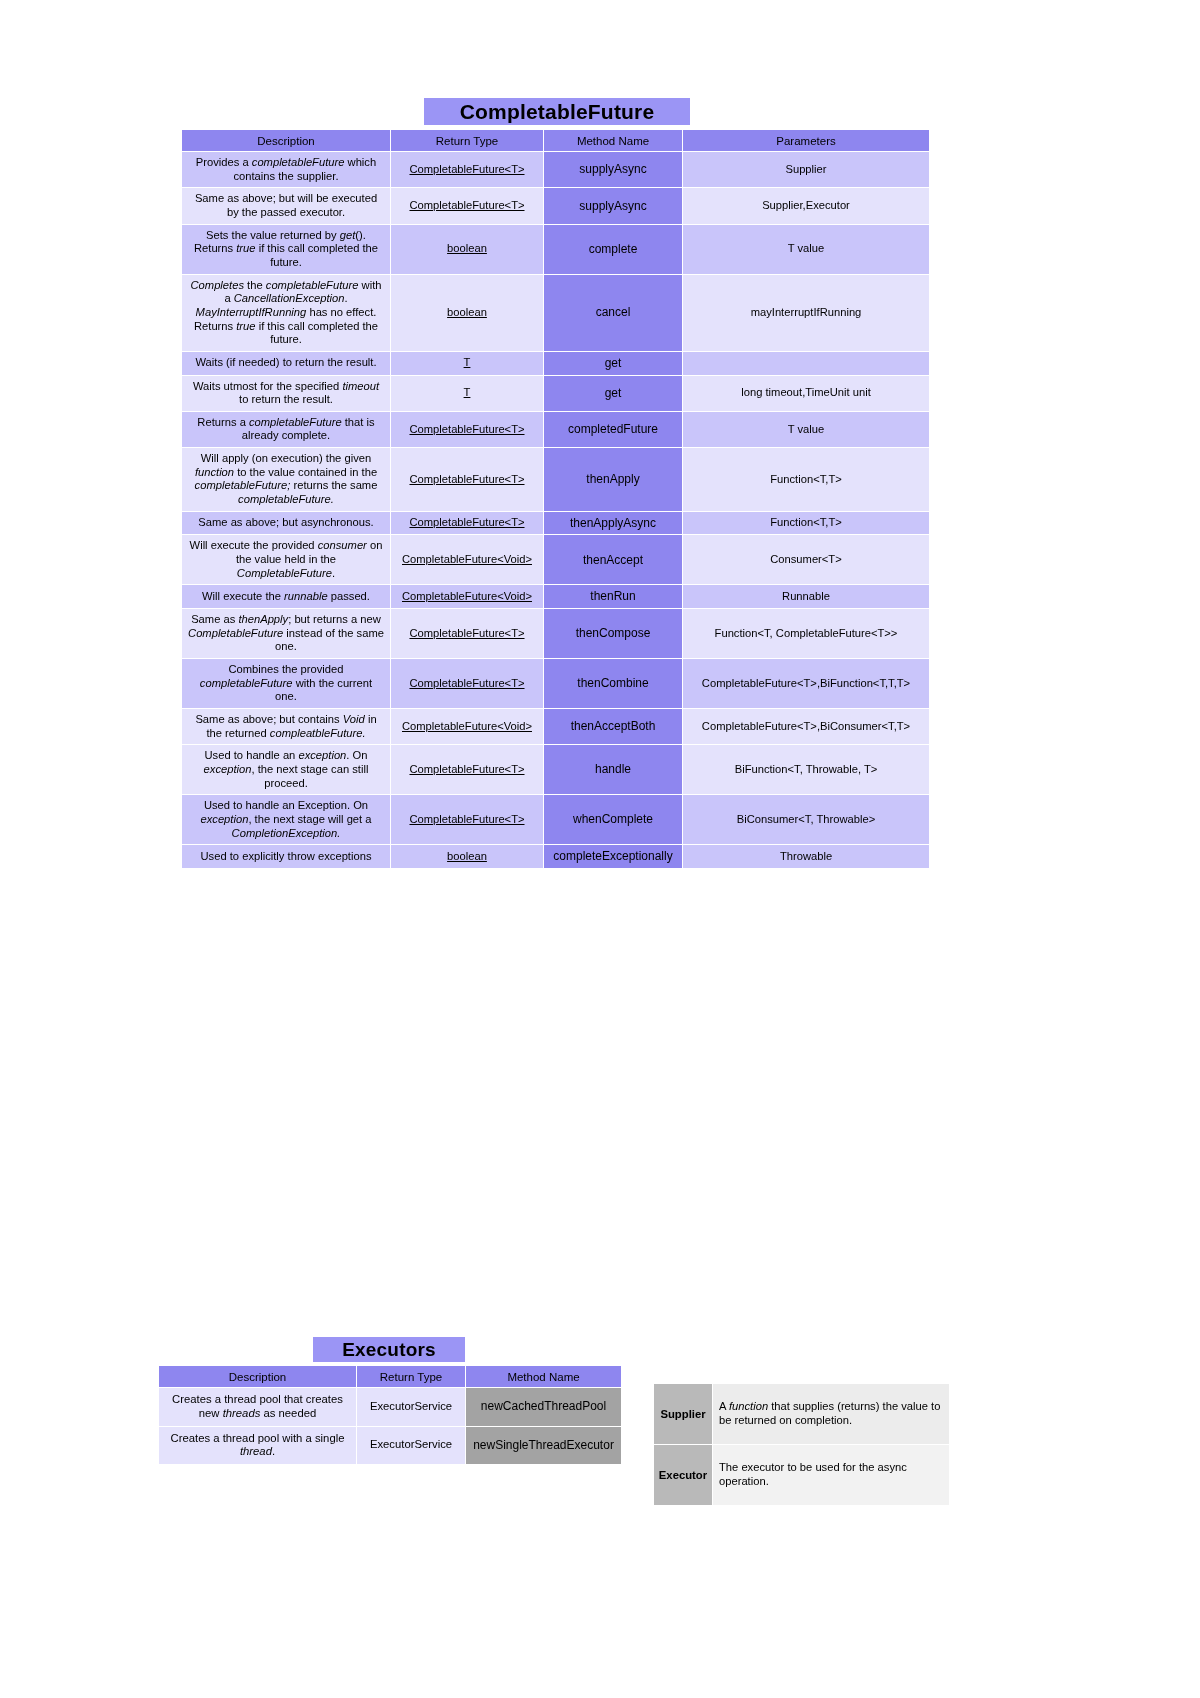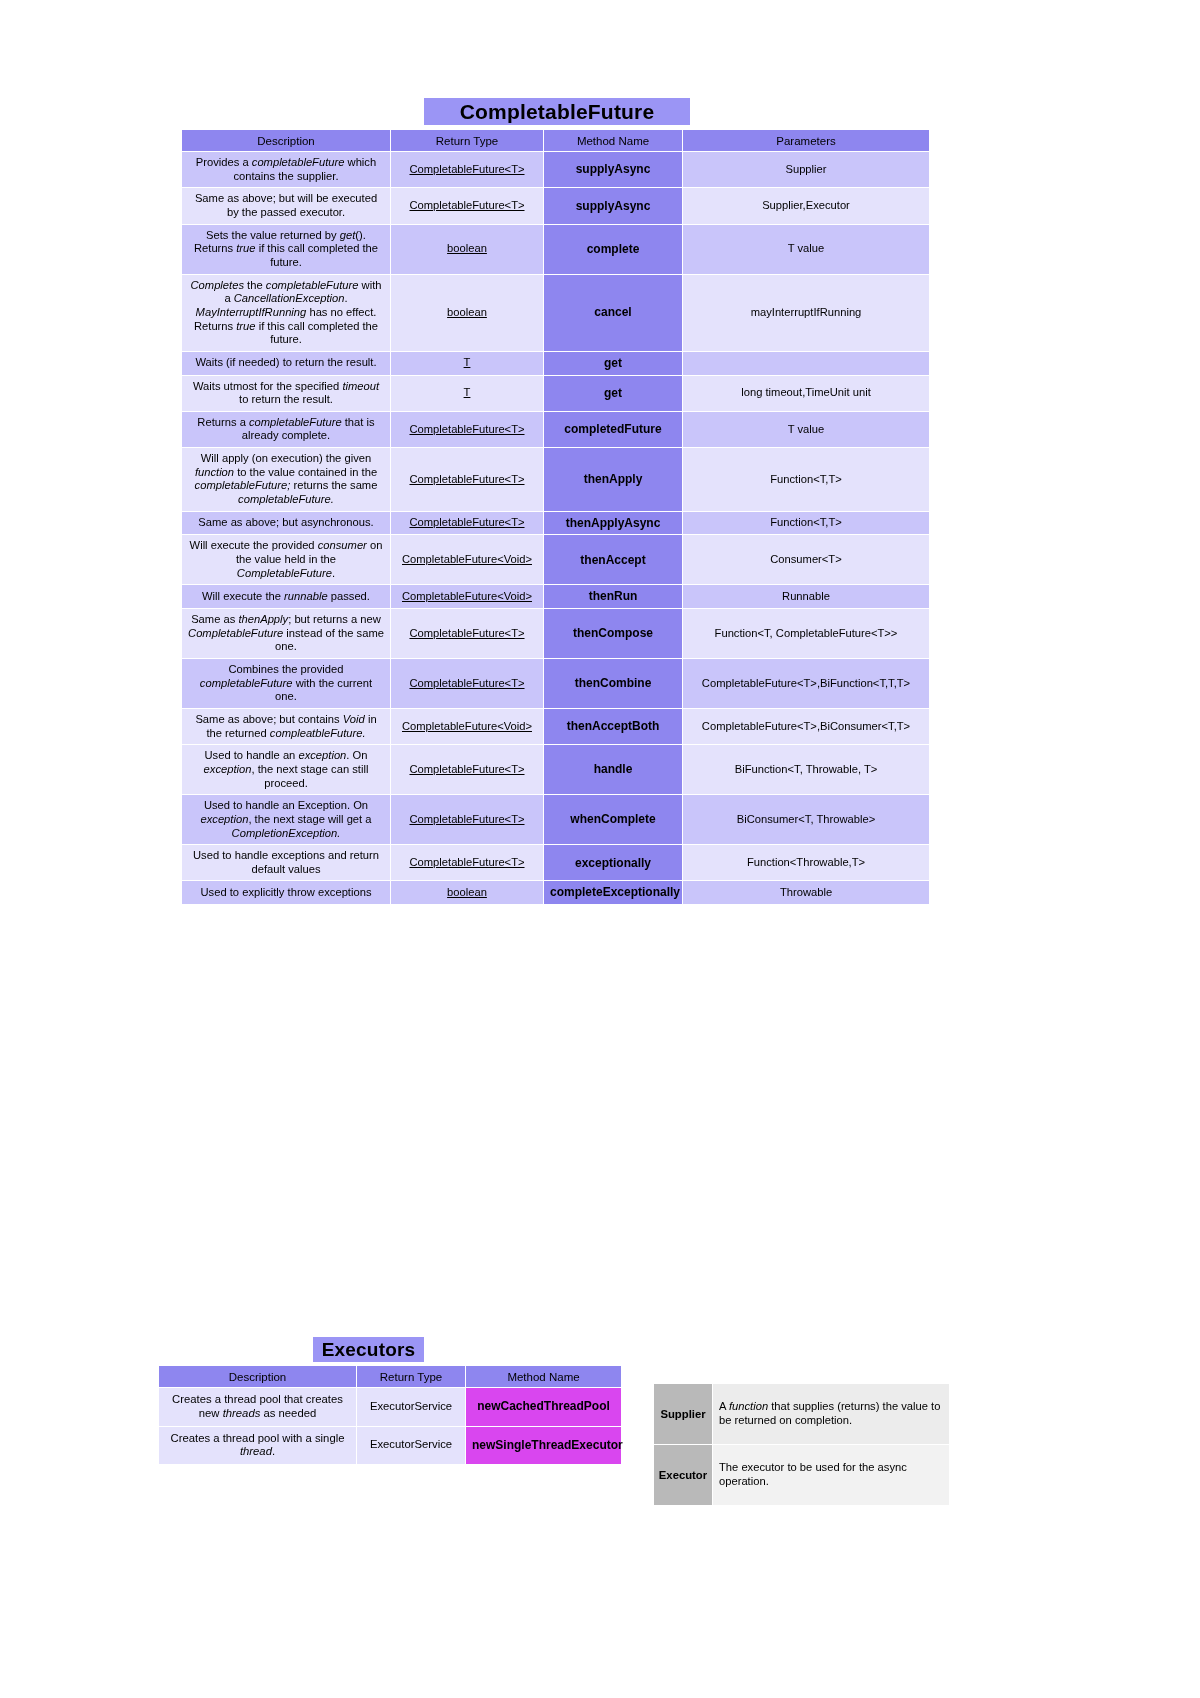--- a/index.html
+++ b/index.html
@@ -17,21 +17,21 @@
   .title-banner{
     position:absolute;
     background:#9b95f5;
     text-align:center;
     font-weight:bold;
     color:#000;
     letter-spacing:0.2px;
     display:flex;align-items:center;justify-content:center;
   }
   #cf-title{left:424px;top:98px;width:266px;height:27px;font-size:21px;}
-  #ex-title{left:313px;top:1337px;width:111px;height:25px;font-size:19px;}
+  #ex-title{left:313px;top:1337px;width:152px;height:25px;font-size:19px;}
 
   
   table{border-collapse:separate;border-spacing:1px;}
   td,th{padding:0;}
 
   
   #cf-table{
     position:absolute;left:181px;top:129px;
     width:746px;
     table-layout:fixed;
@@ -60,21 +60,21 @@
   }
   
   #cf-table tr.odd td.cell-desc,
   #cf-table tr.odd td.cell-ret,
   #cf-table tr.odd td.cell-par{background:#c9c5fa;}
   #cf-table tr.even td.cell-desc,
   #cf-table tr.even td.cell-ret,
   #cf-table tr.even td.cell-par{background:#e4e2fc;}
   #cf-table td.cell-meth{
     background:#8e86ef;
-    font-weight:bold;
+    font-weight:normal;
     font-size:12px;
   }
   #cf-table td.cell-desc{font-size:11.2px;}
   #cf-table td.cell-ret{font-size:11.2px;text-decoration:underline;}
   #cf-table td.cell-par{font-size:11.2px;}
   em{font-style:italic;}
 
   
   #ex-table{
     position:absolute;left:158px;top:1365px;
@@ -95,21 +95,21 @@
   }
   #ex-table td{
     text-align:center;vertical-align:middle;
     line-height:1.22;padding:5px 6px;
   }
   #ex-table tr.odd td.cell-desc,
   #ex-table tr.odd td.cell-ret{background:#e4e2fc;}
   #ex-table tr.even td.cell-desc,
   #ex-table tr.even td.cell-ret{background:#e4e2fc;}
   #ex-table td.cell-meth{
-    background:#d946ef;font-weight:bold;font-size:12px;
+    background:#a3a3a3;font-weight:normal;font-size:12px;
   }
 
   
   #legend{
     position:absolute;left:653px;top:1383px;
     width:297px;
     table-layout:fixed;
     border-collapse:separate;border-spacing:1px;
     font-size:11.2px;
   }
@@ -244,26 +244,20 @@
           <td class="cell-ret">CompletableFuture&lt;T&gt;</td>
           <td class="cell-meth">handle</td>
           <td class="cell-par">BiFunction&lt;T, Throwable, T&gt;</td>
         </tr>
         <tr class="odd">
           <td class="cell-desc">Used to handle an Exception. On <em>exception</em>, the next stage will get a <em>CompletionException.</em></td>
           <td class="cell-ret">CompletableFuture&lt;T&gt;</td>
           <td class="cell-meth">whenComplete</td>
           <td class="cell-par">BiConsumer&lt;T, Throwable&gt;</td>
         </tr>
-        <tr class="even">
-          <td class="cell-desc">Used to handle exceptions and return default values</td>
-          <td class="cell-ret">CompletableFuture&lt;T&gt;</td>
-          <td class="cell-meth">exceptionally</td>
-          <td class="cell-par">Function&lt;Throwable,T&gt;</td>
-        </tr>
         <tr class="odd">
           <td class="cell-desc">Used to explicitly throw exceptions</td>
           <td class="cell-ret">boolean</td>
           <td class="cell-meth">completeExceptionally</td>
           <td class="cell-par">Throwable</td>
         </tr>
       </tbody>
   </table>
 
   <div class="title-banner" id="ex-title">Executors</div>

